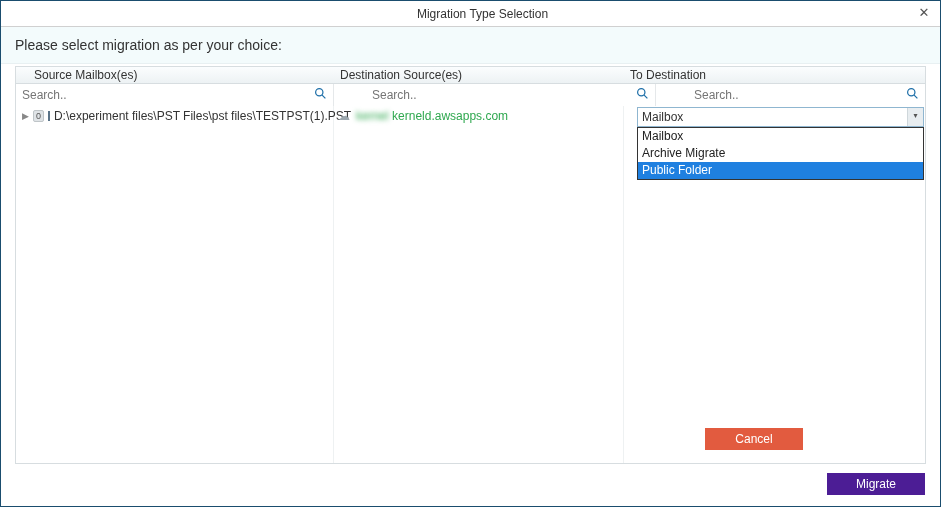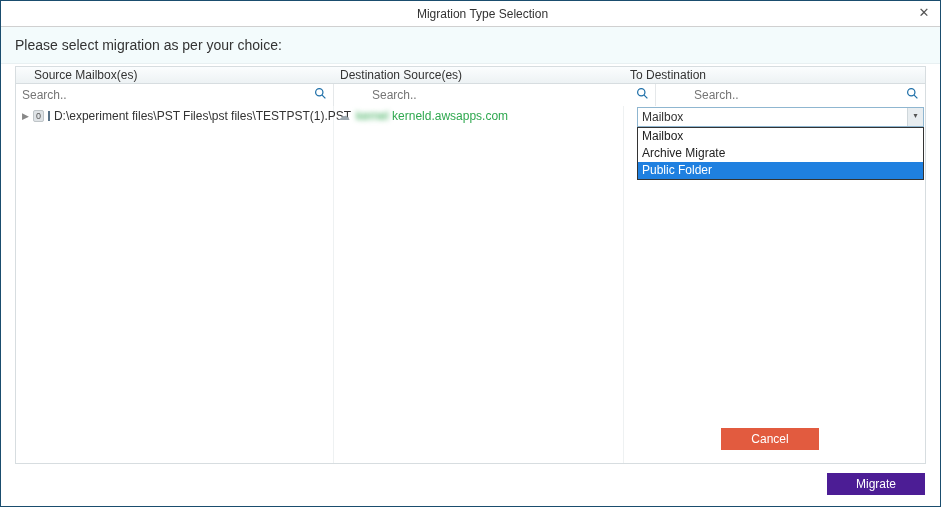--- a/index.html
+++ b/index.html
@@ -202,21 +202,21 @@
     }
     .dd-item.highlight {
       background: #1f80e0;
       color: #fff;
     }
     .footer {
       position: absolute;
       bottom: 12px;
       right: 16px;
       display: flex;
-      gap: 8px;
+      gap: 24px;
     }
     .btn {
       width: 98px;
       height: 22px;
       color: #fff;
       border: none;
       font-size: 12px;
       cursor: pointer;
     }
     .btn.cancel { background: #e25b3f; }

